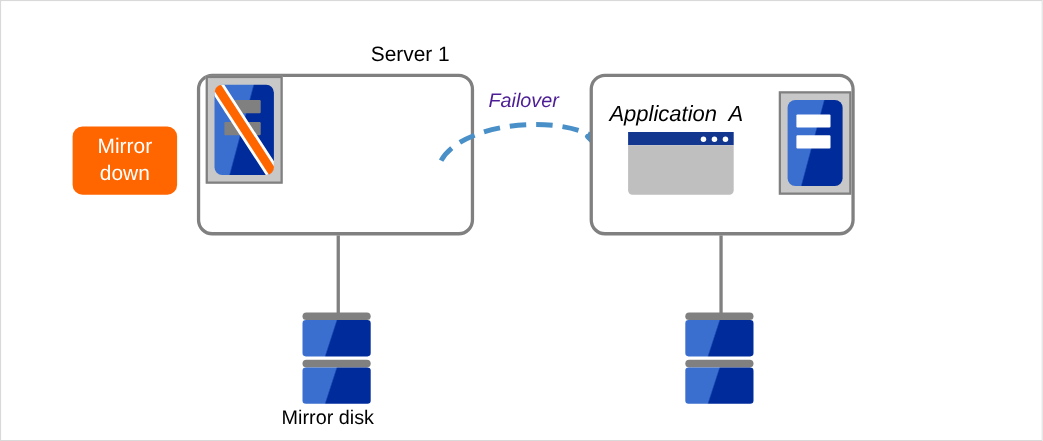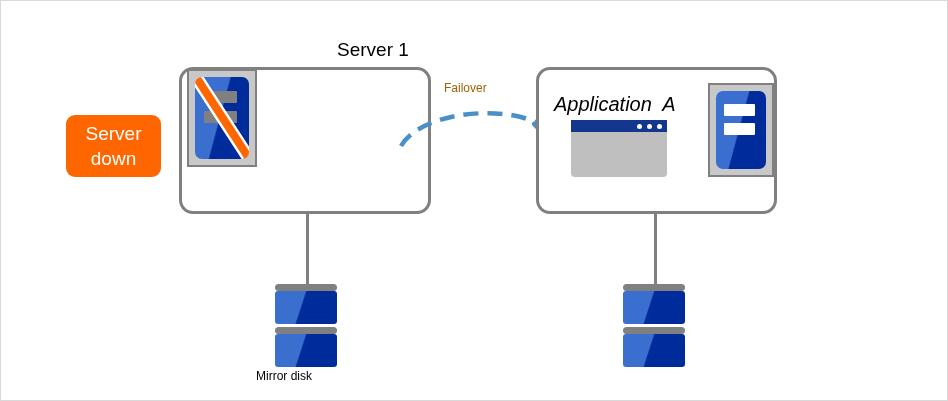--- a/index.html
+++ b/index.html
@@ -123,23 +123,24 @@
     font-size: 20px;
     color: #000000;
     white-space: pre;
     font-style: italic;
   }
 
   
   #failover-label {
     left: 443px;
     top: 80px;
-    font-size: 12px;
-    color: #a16207;
+    font-size: 18px;
+    color: #4c1d95;
     white-space: nowrap;
+    font-style: italic;
   }
   #failover-arrow { left: 395px; top: 95px; }
 
   
   .connector { background: #808080; width: 3px; }
   #connector-left  { left: 305px; top: 213px; height: 73px; }
   #connector-right { left: 653px; top: 213px; height: 73px; }
 
   
   .disk-stack { width: 62px; }
@@ -153,32 +154,32 @@
   .disk-body {
     height: 33px;
     border-radius: 3px;
     background: linear-gradient(108deg, #3a6fd0 0%, #3a6fd0 42%, #002c9b 44%, #002c9b 100%);
   }
   .disk-gap { height: 3px; }
 
   #mirror-disk-label {
     left: 255px;
     top: 368px;
-    font-size: 12px;
+    font-size: 18px;
     color: #000000;
     white-space: nowrap;
   }
 </style>
 </head>
 <body>
 
 <div id="canvas">
 
   <div class="abs" id="server-down-badge">
-    <span>Server</span>
+    <span>Mirror</span>
     <span>down</span>
   </div>
 
   <div class="abs server-title" id="server1-title">Server 1</div>
   <div class="abs server-box" id="server1-box"></div>
 
   <div class="abs appliance" id="server1-appliance">
     <div class="appliance-inner">
       <div class="bar b1 gray"></div>
       <div class="bar b2 gray"></div>

